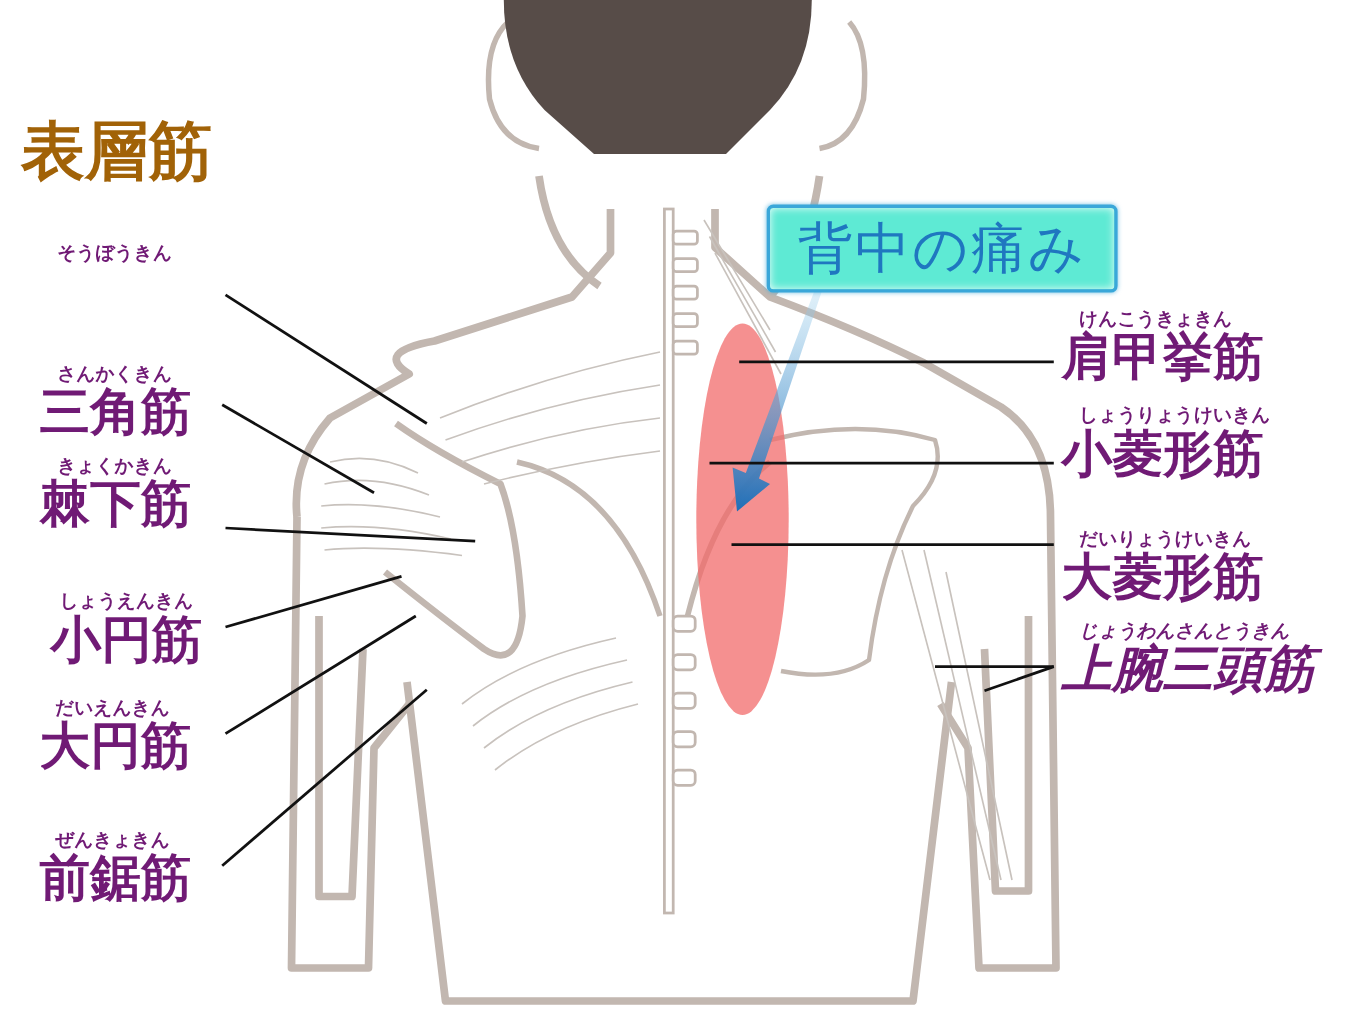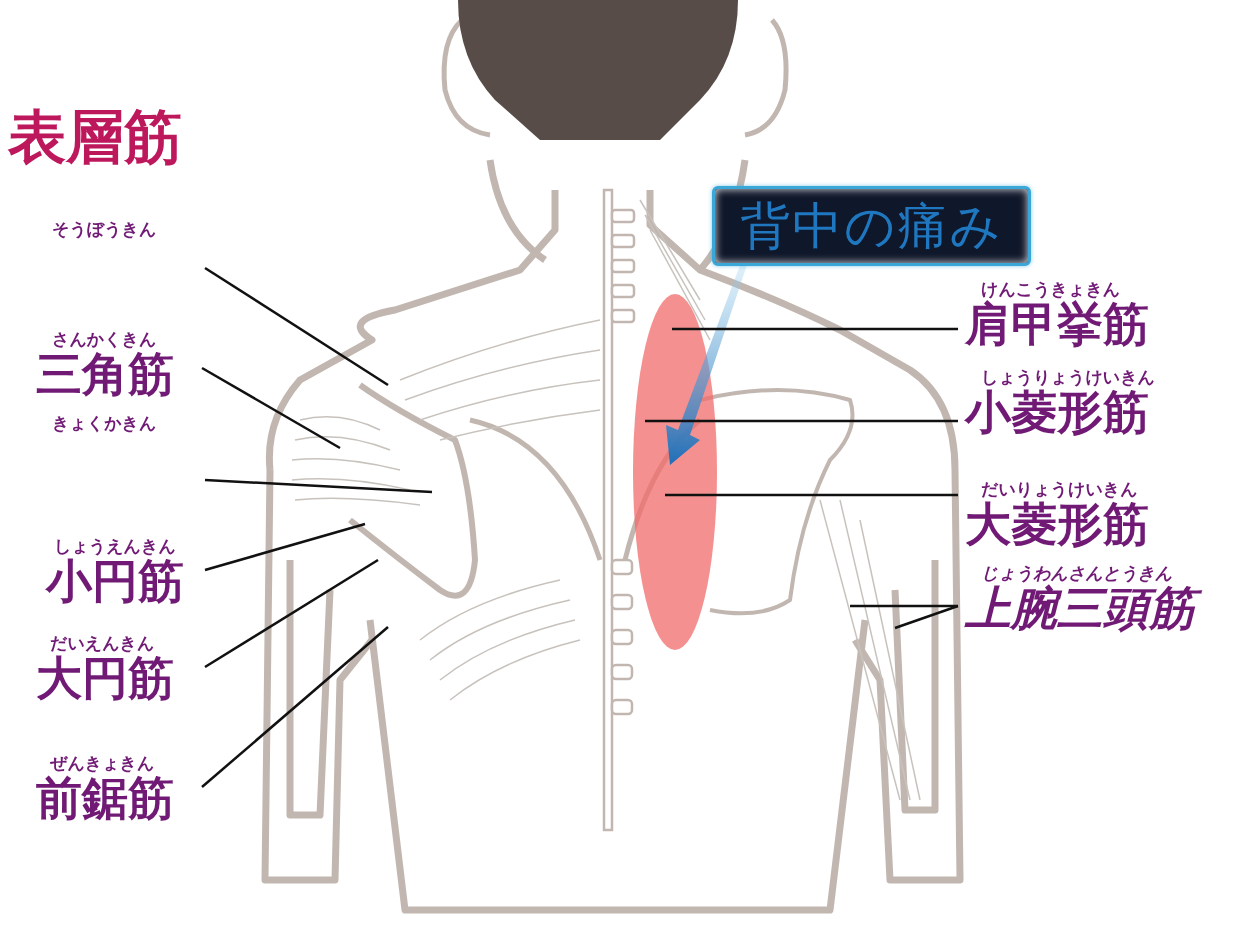--- a/index.html
+++ b/index.html
@@ -2,26 +2,26 @@
 <html><head>
 <meta charset="utf-8">
 <style>
   html, body { margin: 0; padding: 0; background: #ffffff; }
   body { width: 1235px; height: 940px; position: relative; overflow: hidden;
          font-family: "DejaVu Sans", "Liberation Sans", sans-serif; }
   #figure { position: absolute; left: 0; top: 0; width: 1235px; height: 940px; }
   .label { position: absolute; color: #701a75; }
   .label .ruby { display: block; font-size: 17px; font-weight: bold; letter-spacing: 0px; white-space: nowrap; }
   .label .kanji { display: block; font-size: 46px; font-weight: bold; letter-spacing: 0px; white-space: nowrap; line-height: 1; }
-  #section-title { position: absolute; left: 8px; top: 108px; font-size: 58px; font-weight: bold; color: #be185d;
+  #section-title { position: absolute; left: 19px; top: 108px; font-size: 58px; font-weight: bold; color: #a16207;
                    line-height: 1; letter-spacing: 0px; }
   #pain-box { position: absolute; left: 697px; top: 186px; width: 313px; height: 74px;
-              border: 3px solid #3aa7d9; border-radius: 6px; background: #0f172a;
+              border: 3px solid #3aa7d9; border-radius: 6px; background: #5eead4;
               box-shadow: 0 0 4px rgba(58,167,217,0.6), inset 0 0 8px rgba(255,255,255,0.9);
-              display: flex; align-items: center; justify-content: center; margin-left: 15px; }
+              display: flex; align-items: center; justify-content: center; }
   #pain-text { font-size: 50px; color: #1f77c0; font-weight: normal; letter-spacing: 2px; }
 </style>
 </head>
 <body>
 
 <svg id="figure" viewBox="0 0 1235 940" xmlns="http://www.w3.org/2000/svg">
 
   <g fill="none" stroke="#c2b7b0" stroke-width="7" stroke-linejoin="round">
 
     <path d="M 370 620 L 405 910 L 830 910 L 865 620"></path>
@@ -117,20 +117,21 @@
 
 <div class="label" style="left:38px; top:218px;">
   <span class="ruby" style="padding-left:14px;">そうぼうきん</span>
 </div>
 <div class="label" style="left:36px; top:328px;">
   <span class="ruby" style="padding-left:16px;">さんかくきん</span>
   <span class="kanji">三角筋</span>
 </div>
 <div class="label" style="left:36px; top:412px;">
   <span class="ruby" style="padding-left:16px;">きょくかきん</span>
+  <span class="kanji">棘下筋</span>
 </div>
 <div class="label" style="left:36px; top:535px;margin-left:10px;">
   <span class="ruby" style="padding-left:8px;">しょうえんきん</span>
   <span class="kanji">小円筋</span>
 </div>
 <div class="label" style="left:36px; top:632px;">
   <span class="ruby" style="padding-left:14px;">だいえんきん</span>
   <span class="kanji">大円筋</span>
 </div>
 <div class="label" style="left:36px; top:752px;">

